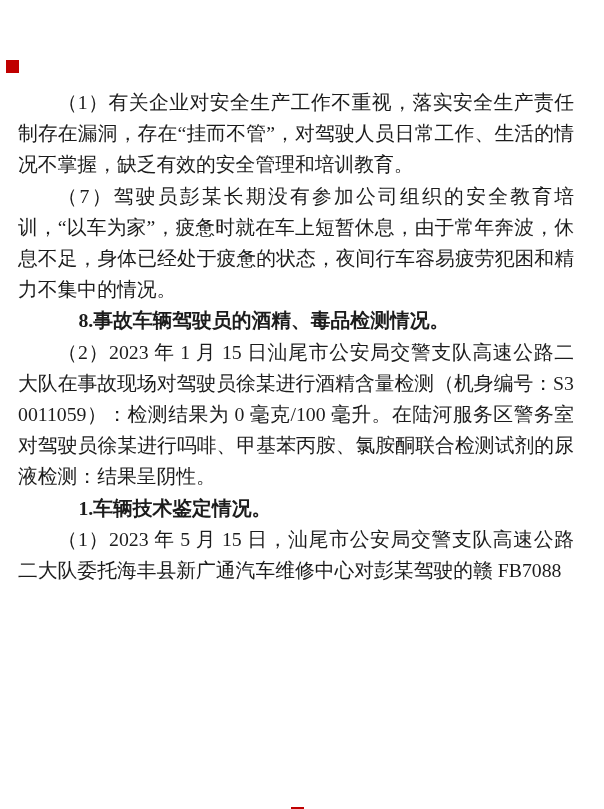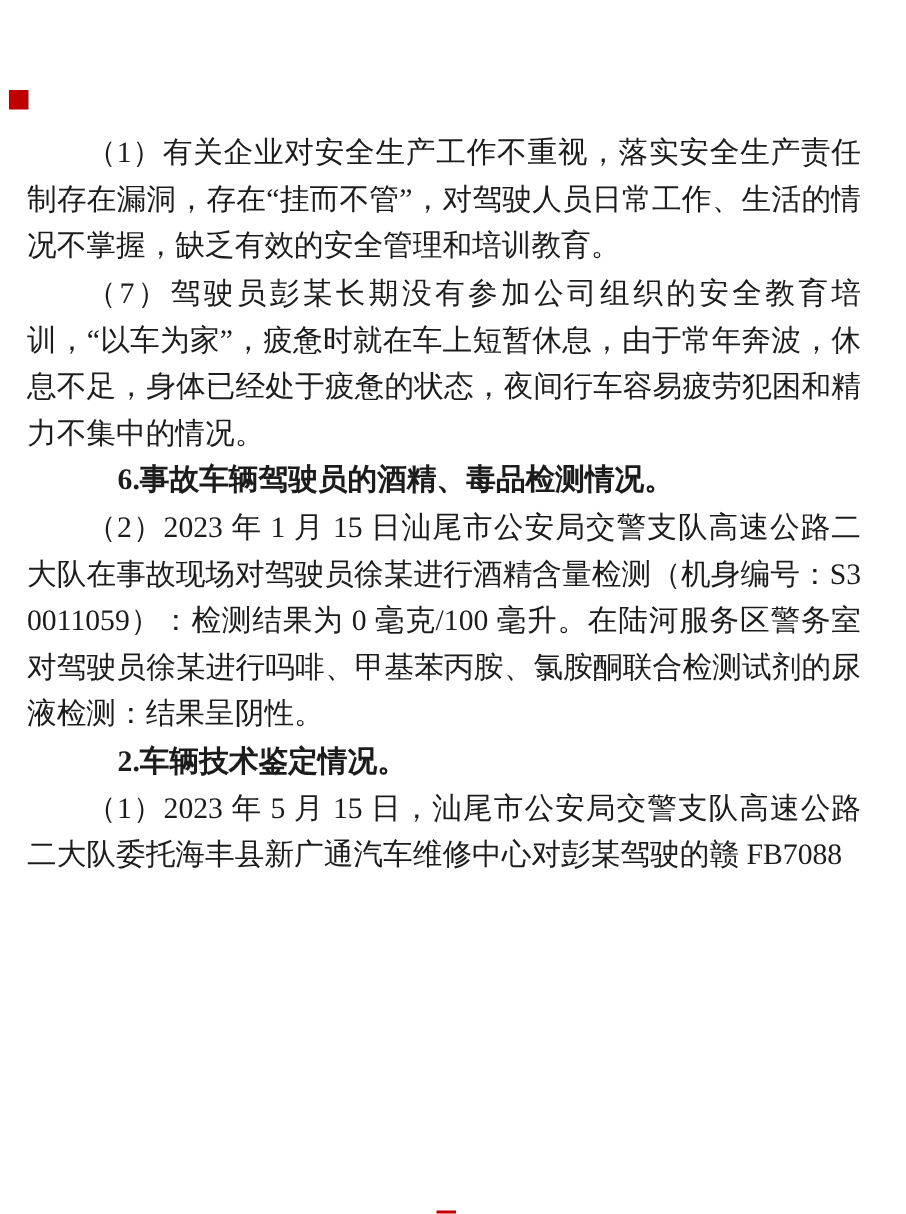--- a/index.html
+++ b/index.html
@@ -63,21 +63,21 @@
 </head>
 <body>
 
 <div class="page">
 
   <div class="red-mark mark-top-left"></div>
 
   <div class="content">
     <p class="body">（1）有关企业对安全生产工作不重视，落实安全生产责任制存在漏洞，存在“挂而不管”，对驾驶人员日常工作、生活的情况不掌握，缺乏有效的安全管理和培训教育。</p>
     <p class="body">（7）驾驶员彭某长期没有参加公司组织的安全教育培训，“以车为家”，疲惫时就在车上短暂休息，由于常年奔波，休息不足，身体已经处于疲惫的状态，夜间行车容易疲劳犯困和精力不集中的情况。</p>
-    <p class="h3">6.事故车辆驾驶员的酒精、毒品检测情况。</p>
+    <p class="h3">8.事故车辆驾驶员的酒精、毒品检测情况。</p>
     <p class="body">（2）2023 年 1 月 15 日汕尾市公安局交警支队高速公路二大队在事故现场对驾驶员徐某进行酒精含量检测（机身编号：S30011059）：检测结果为 0 毫克/100 毫升。在陆河服务区警务室对驾驶员徐某进行吗啡、甲基苯丙胺、氯胺酮联合检测试剂的尿液检测：结果呈阴性。</p>
-    <p class="h3">2.车辆技术鉴定情况。</p>
+    <p class="h3">1.车辆技术鉴定情况。</p>
     <p class="body">（1）2023 年 5 月 15 日，汕尾市公安局交警支队高速公路二大队委托海丰县新广通汽车维修中心对彭某驾驶的赣 FB7088</p>
   </div>
 
   <div class="red-mark mark-bottom-center"></div>
 
 </div>
 
 </body></html>

